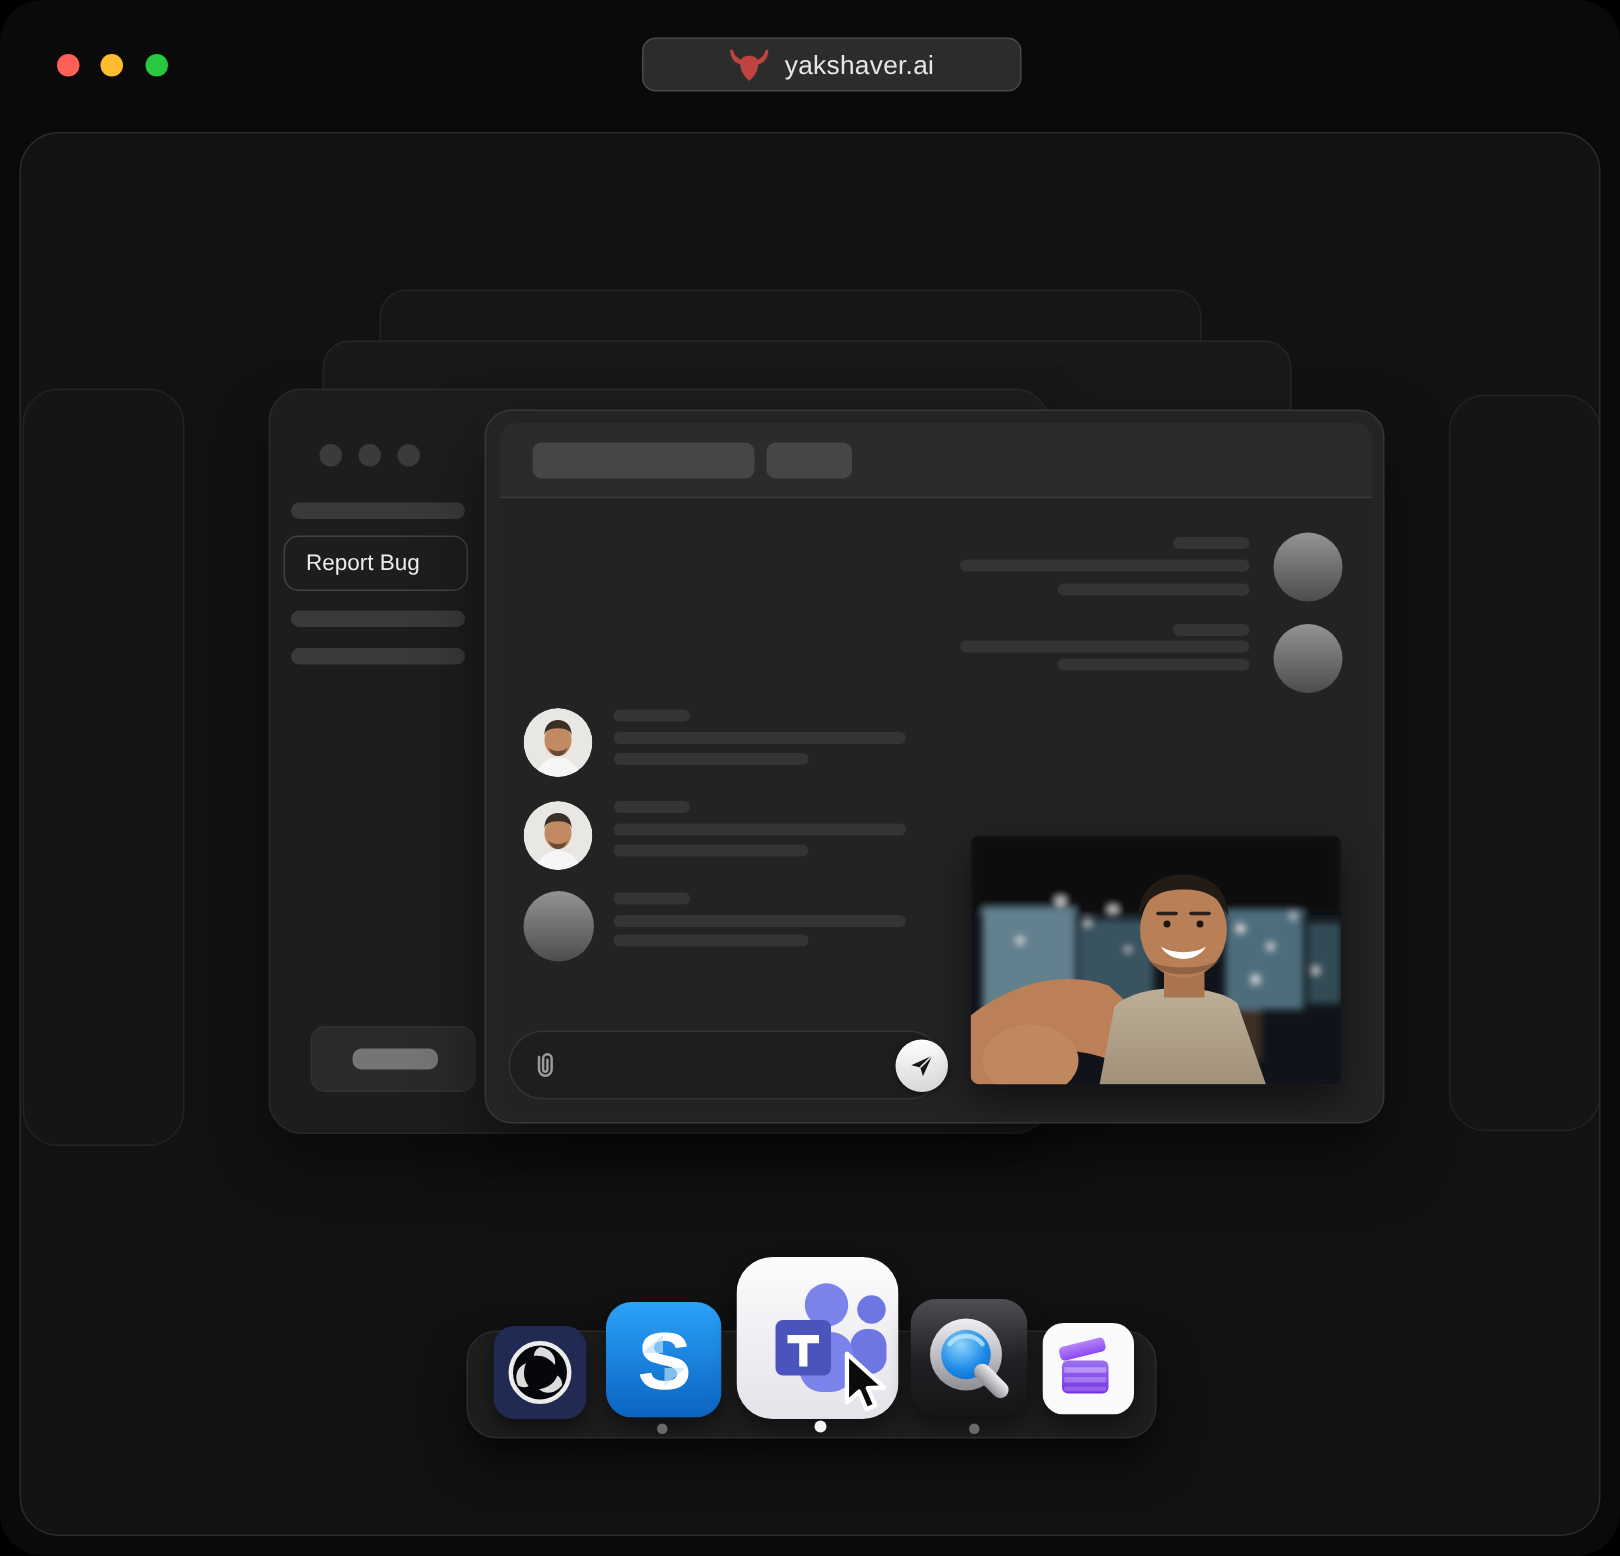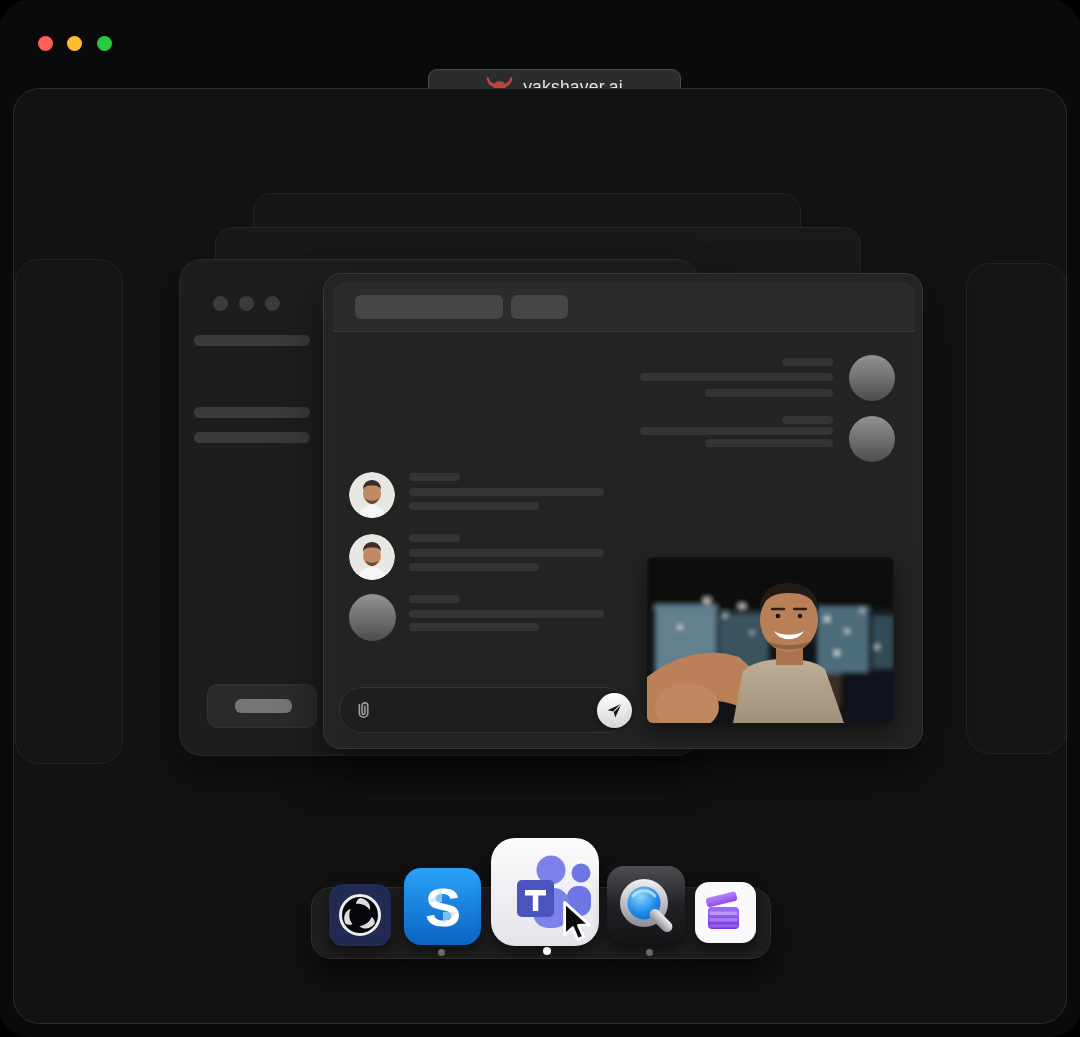--- a/index.html
+++ b/index.html
@@ -3,21 +3,21 @@
 <meta charset="utf-8">
 <style>
   html,body{margin:0;padding:0;background:#000;width:1080px;height:1037px;overflow:hidden;
     font-family:"Liberation Sans",sans-serif;-webkit-font-smoothing:antialiased;}
   .abs{position:absolute;}
   .screen{position:absolute;inset:0;background:#0a0a0a;border-radius:28px;overflow:hidden;}
 
   
   .tl{position:absolute;top:36px;width:15px;height:15px;border-radius:50%;}
   .addr-pill{position:absolute;left:428px;top:25px;width:253px;height:36px;border-radius:9px;
-    background:#2c2c2c;border:1.5px solid #4a4a4a;display:flex;align-items:center;justify-content:center;gap:10px;box-sizing:border-box;margin-top:44px;}
+    background:#2c2c2c;border:1.5px solid #4a4a4a;display:flex;align-items:center;justify-content:center;gap:10px;box-sizing:border-box;}
   .addr-text{color:#e6e6e6;font-size:17.5px;letter-spacing:.2px;}
 
   
   .app-window{position:absolute;left:13px;top:88px;width:1054px;height:936px;background:#121212;
     border:1px solid #2b2b2b;border-radius:26px;box-sizing:border-box;overflow:hidden;}
 
   .ghost-card{position:absolute;border-radius:18px;box-sizing:border-box;}
   .side-card{position:absolute;border-radius:24px;background:#151515;border:1px solid #232323;box-sizing:border-box;}
 
   .sidebar-win{position:absolute;left:165px;top:170px;width:520px;height:497px;background:#1d1d1d;
@@ -102,20 +102,21 @@
     <div class="ghost-card" style="left:201px;top:138px;width:646px;height:160px;background:#191919;border:1px solid #262626;"></div>
 
     <div class="side-card" style="left:1px;top:170px;width:108px;height:505px;"></div>
     <div class="side-card" style="left:952px;top:174px;width:101px;height:491px;"></div>
 
     <div class="sidebar-win">
       <div class="win-dot" style="left:33px;"></div>
       <div class="win-dot" style="left:59px;"></div>
       <div class="win-dot" style="left:85px;"></div>
       <div class="sk" style="left:14px;top:75px;width:116px;height:11px;"></div>
+      <div class="report-bug-btn">Report Bug</div>
       <div class="sk" style="left:14px;top:147px;width:116px;height:11px;"></div>
       <div class="sk" style="left:14px;top:172px;width:116px;height:11px;"></div>
       <div class="sb-bottom-btn">
         <div class="sb-bottom-bar"></div>
       </div>
     </div>
 
     <div class="chat-win">
       <div class="chat-inner">
         <div class="chat-header">

